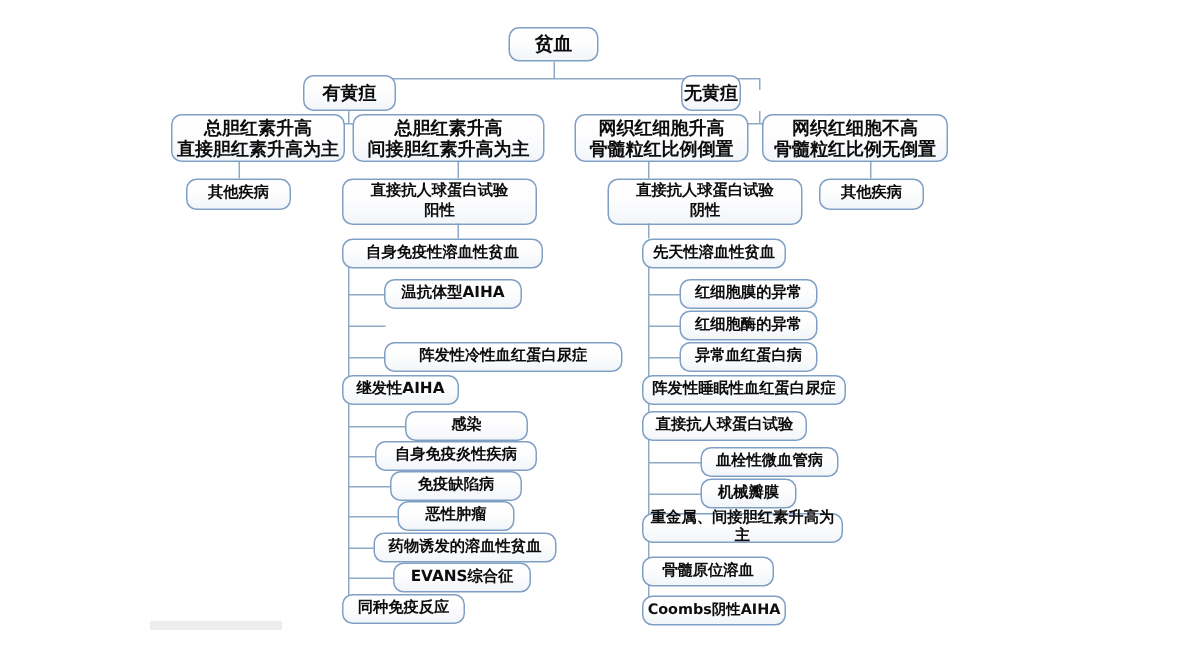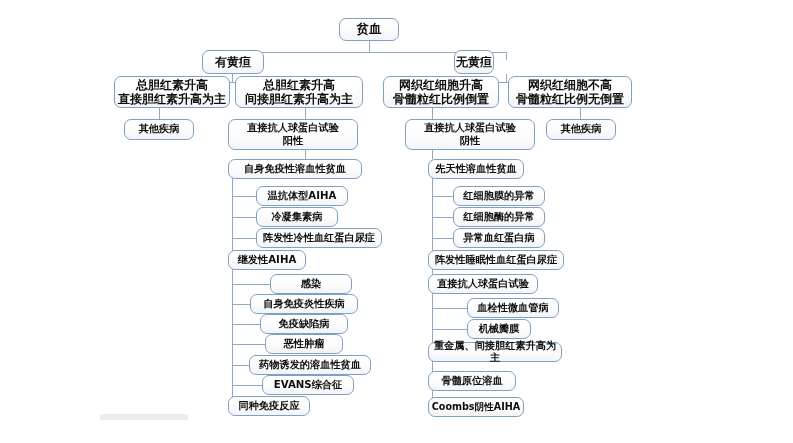--- a/index.html
+++ b/index.html
@@ -126,22 +126,21 @@
 
   <div class="node lvl3" style="left:124px; top:119px; width:70px; height:21px;">其他疾病</div>
   <div class="node lvl3" style="left:228px; top:119px; width:130px; height:31px;">直接抗人球蛋白试验
 阳性</div>
   <div class="node lvl3" style="left:405px; top:119px; width:130px; height:31px;">直接抗人球蛋白试验
 阴性</div>
   <div class="node lvl3" style="left:546px; top:119px; width:70px; height:21px;">其他疾病</div>
 
   <div class="node lvl4" style="left:228px; top:159px; width:134px; height:20px;">自身免疫性溶血性贫血</div>
   <div class="node lvl4" style="left:256px; top:186px; width:92px; height:20px;">温抗体型AIHA</div>
-  <div class="node lvl4" style="left:256px; top:207px; width:82px; height:20px;">冷凝集素病</div>
-  <div class="node lvl4" style="left:256px; top:228px; width:126px; height:20px;">阵发性冷性血红蛋白尿症</div>
+  <div class="node lvl4" style="left:256px; top:228px; width:159px; height:20px;">阵发性冷性血红蛋白尿症</div>
   <div class="node lvl4" style="left:228px; top:250px; width:78px; height:20px;">继发性AIHA</div>
 
   <div class="node lvl4" style="left:270px; top:274px; width:82px; height:20px;">感染</div>
   <div class="node lvl4" style="left:250px; top:294px; width:108px; height:20px;">自身免疫炎性疾病</div>
   <div class="node lvl4" style="left:260px; top:314px; width:88px; height:20px;">免疫缺陷病</div>
   <div class="node lvl4" style="left:265px; top:334px; width:78px; height:20px;">恶性肿瘤</div>
   <div class="node lvl4" style="left:249px; top:355px; width:122px; height:20px;">药物诱发的溶血性贫血</div>
   <div class="node lvl4" style="left:262px; top:375px; width:92px; height:20px;">EVANS综合征</div>
   <div class="node lvl4" style="left:228px; top:396px; width:82px; height:20px;">同种免疫反应</div>
 

